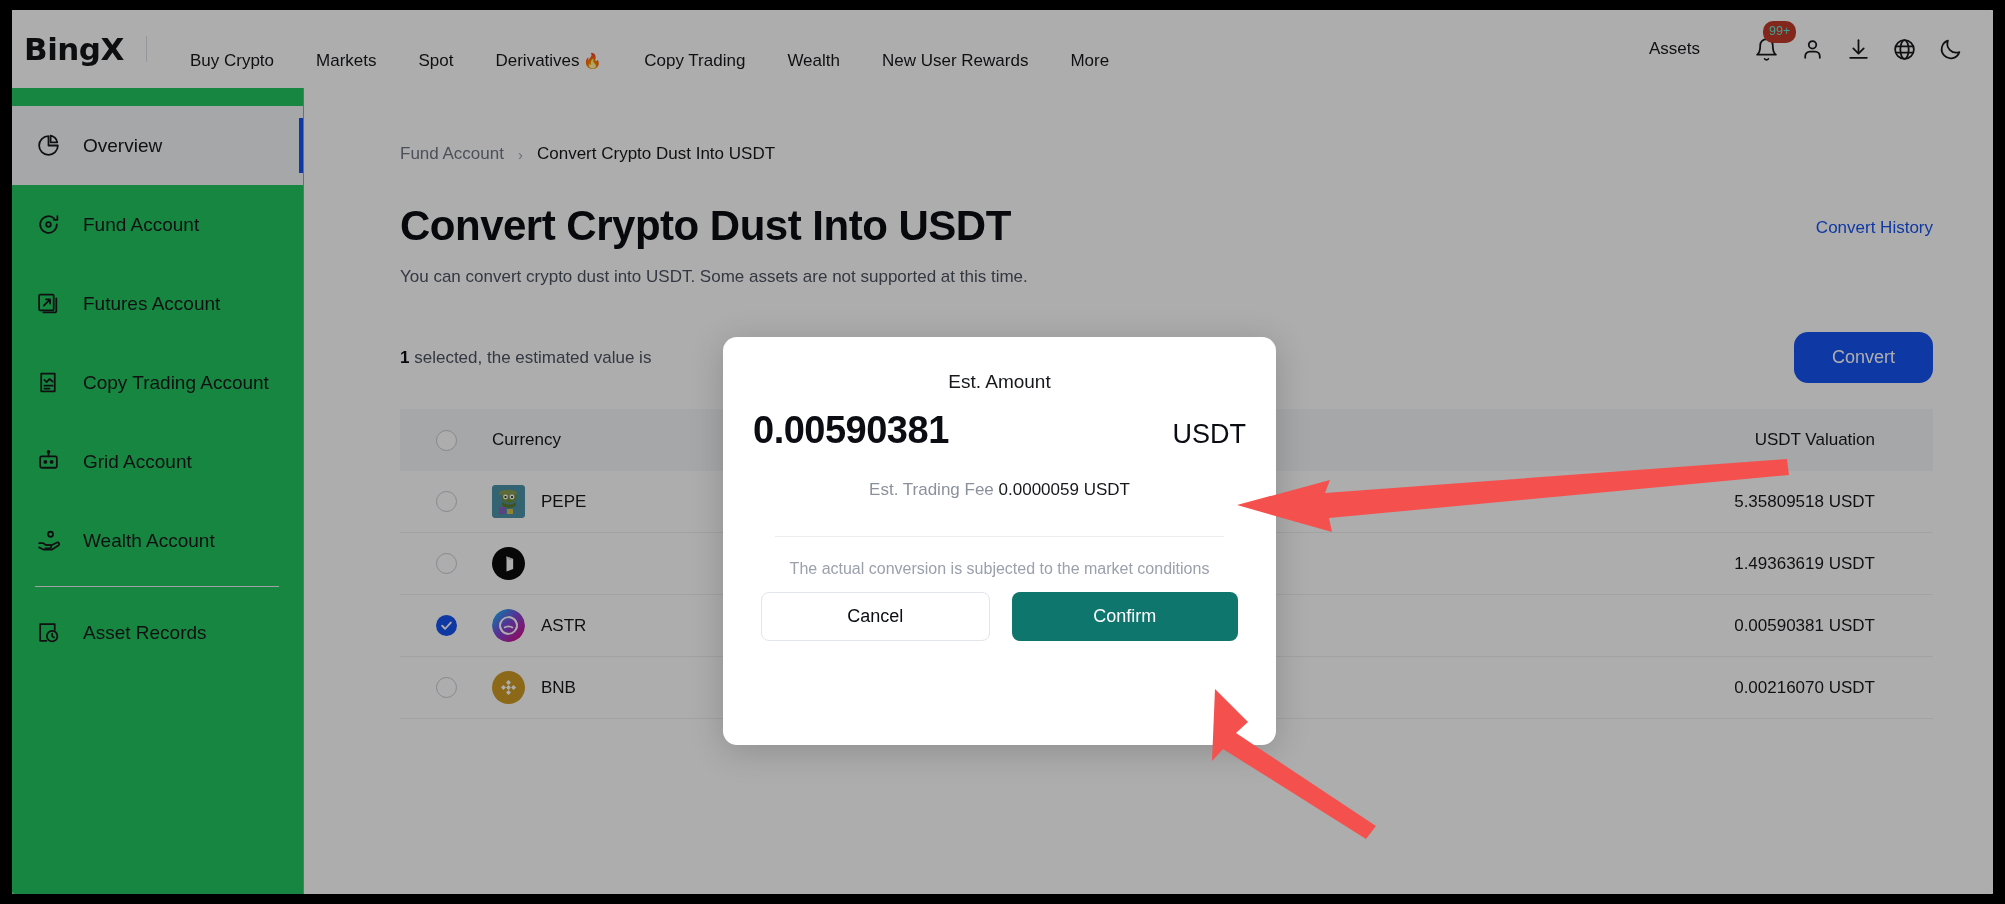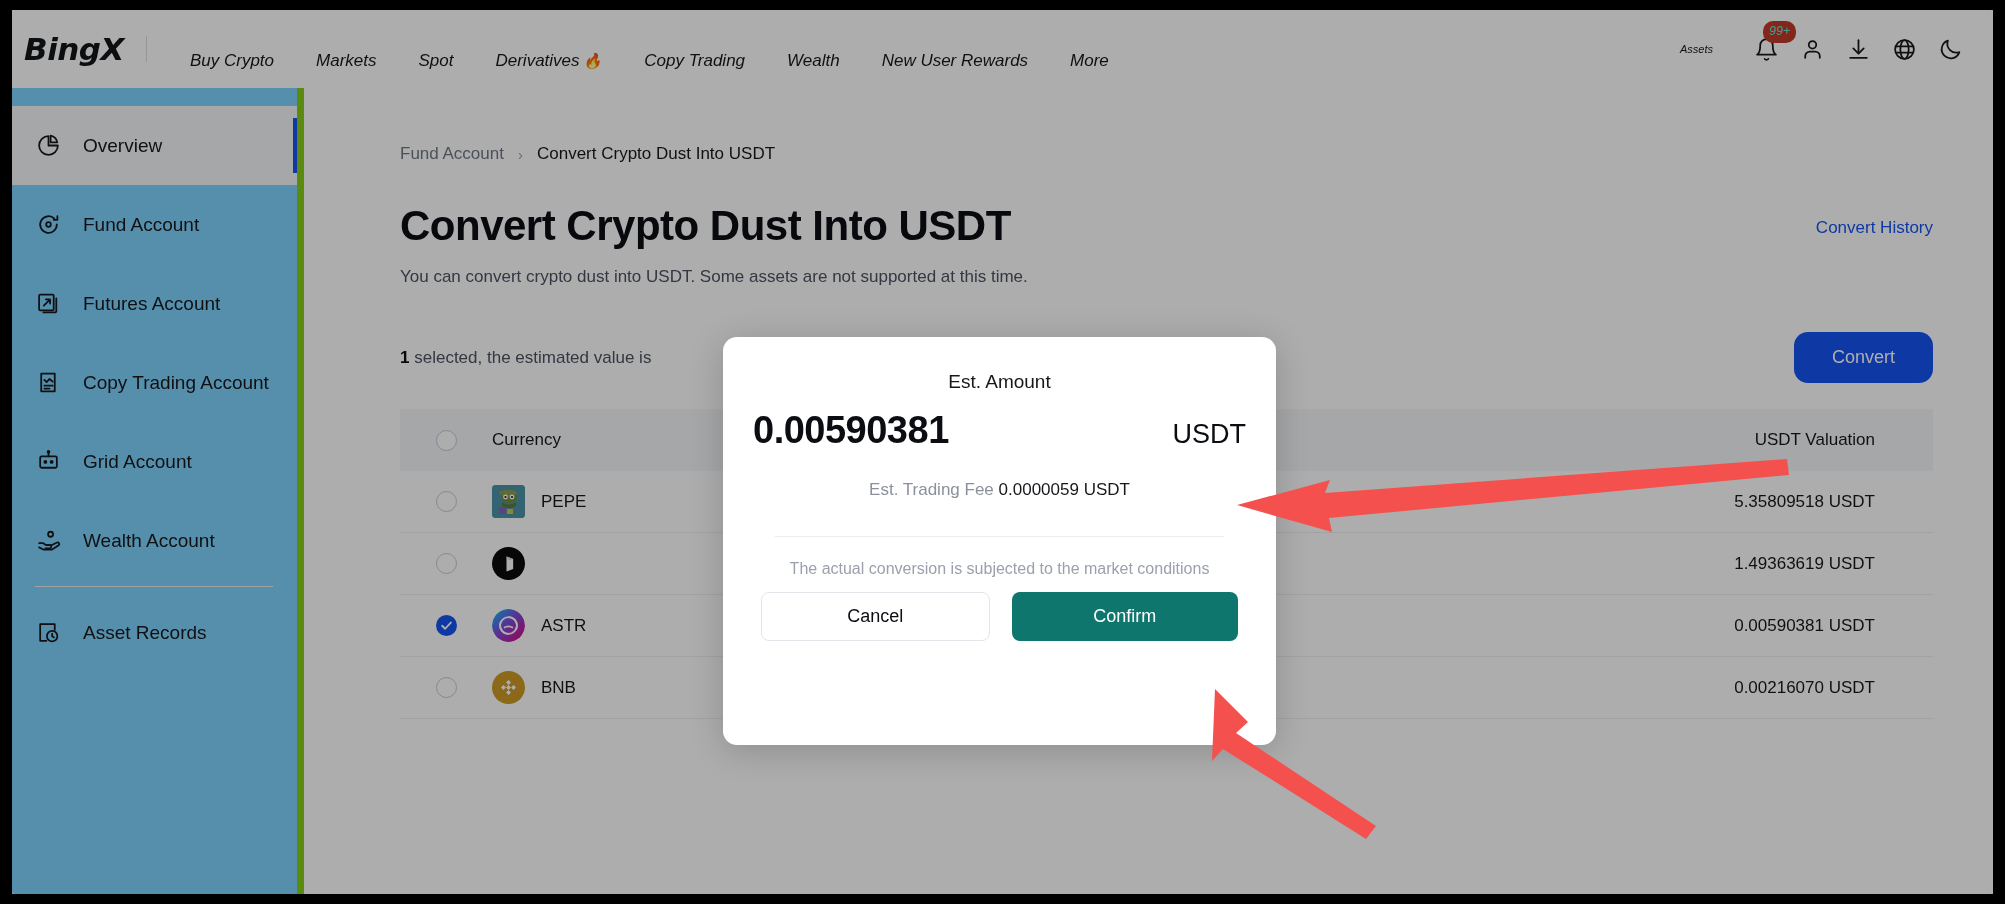--- a/index.html
+++ b/index.html
@@ -25,60 +25,60 @@
   #page {
     position: absolute; inset: 0;
     filter: brightness(0.68);
   }
 
   
   .header {
     position: absolute; left: 0; top: 0;
     width: 1981px; height: 78px;
     background: #ffffff;
-    display: flex; align-items: center; font-style: italic;
+    display: flex; align-items: center;
   }
   .logo {
     margin-left: 12px;
     font-size: 31px; font-weight: 700; letter-spacing: -0.5px;
     color: #111418;
     font-family: "DejaVu Sans", sans-serif;
   }
   .logo-sep {
     width: 1px; height: 26px; background: #d8dce2; margin: 0 22px 0 22px;
   }
   .nav { display: flex; align-items: center; gap: 0px; }
   .nav-item {
     font-size: 17px; color: #17181b; padding: 0 21px; white-space: nowrap;
     display: flex; align-items: center; gap: 4px; margin-top: 23px;
   }
   .header-right {
     margin-left: auto; display: flex; align-items: center; gap: 0px;
     padding-right: 20px;
   }
-  .assets-label { font-size: 11px; color: #17181b; margin-right: 30px; }
+  .assets-label { font-size: 17px; color: #17181b; margin-right: 43px; }
   .hicon {
     position: relative; width: 46px; height: 40px;
     display: flex; align-items: center; justify-content: center;
   }
   .hicon svg { display: block; }
   .badge {
     position: absolute; top: -8px; left: 20px;
     background: #c0392b; color: #5eead4;
     font-size: 12.5px; line-height: 1;
     padding: 4px 6px 5px 6px; border-radius: 10px;
     font-family: "Liberation Sans", sans-serif;
   }
 
   
   .sidebar {
     position: absolute; left: 0; top: 78px;
     width: 292px; height: 806px;
-    background: #7dd3fc;
-    border-right: 7px solid #84cc16;
+    background: #22c55e;
+    border-right: 1px solid #84cc16;
     padding-top: 18px;
   }
   .side-item {
     position: relative;
     height: 79px;
     display: flex; align-items: center;
     padding-left: 23px; gap: 22px;
     font-size: 19px; color: #17181b;
   }
   .side-item.active { background: #f4f5f7; }

